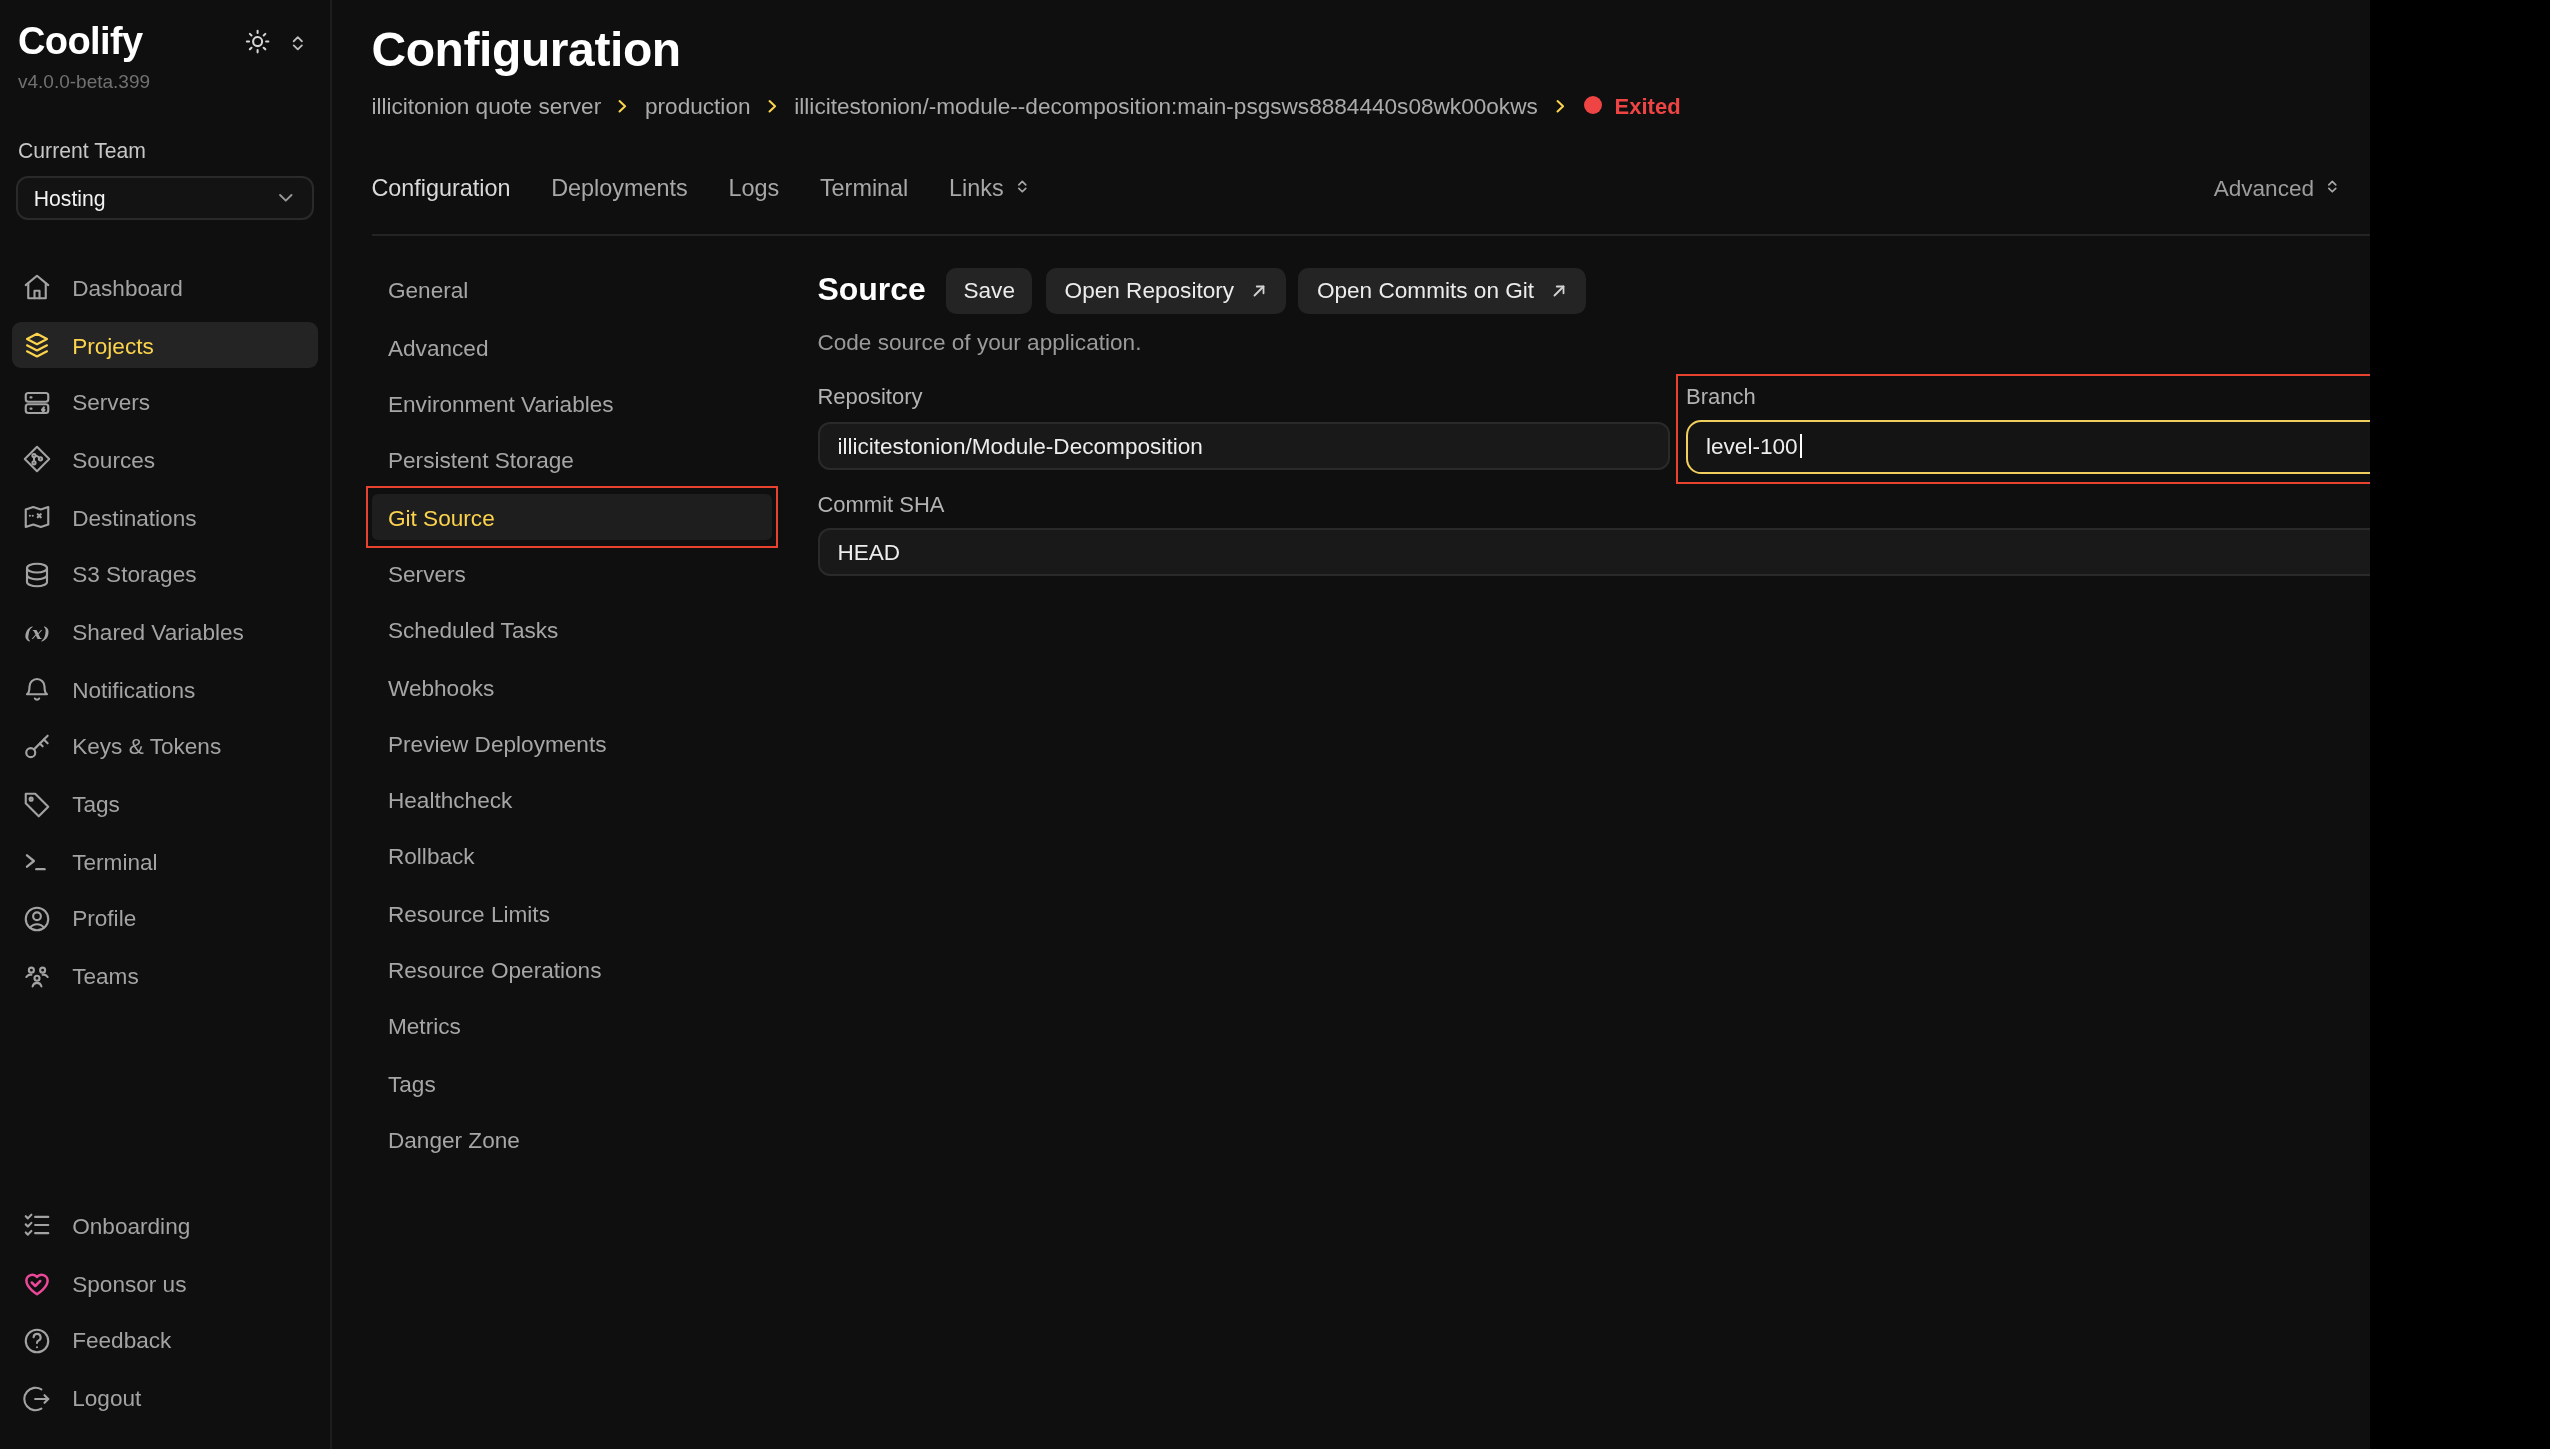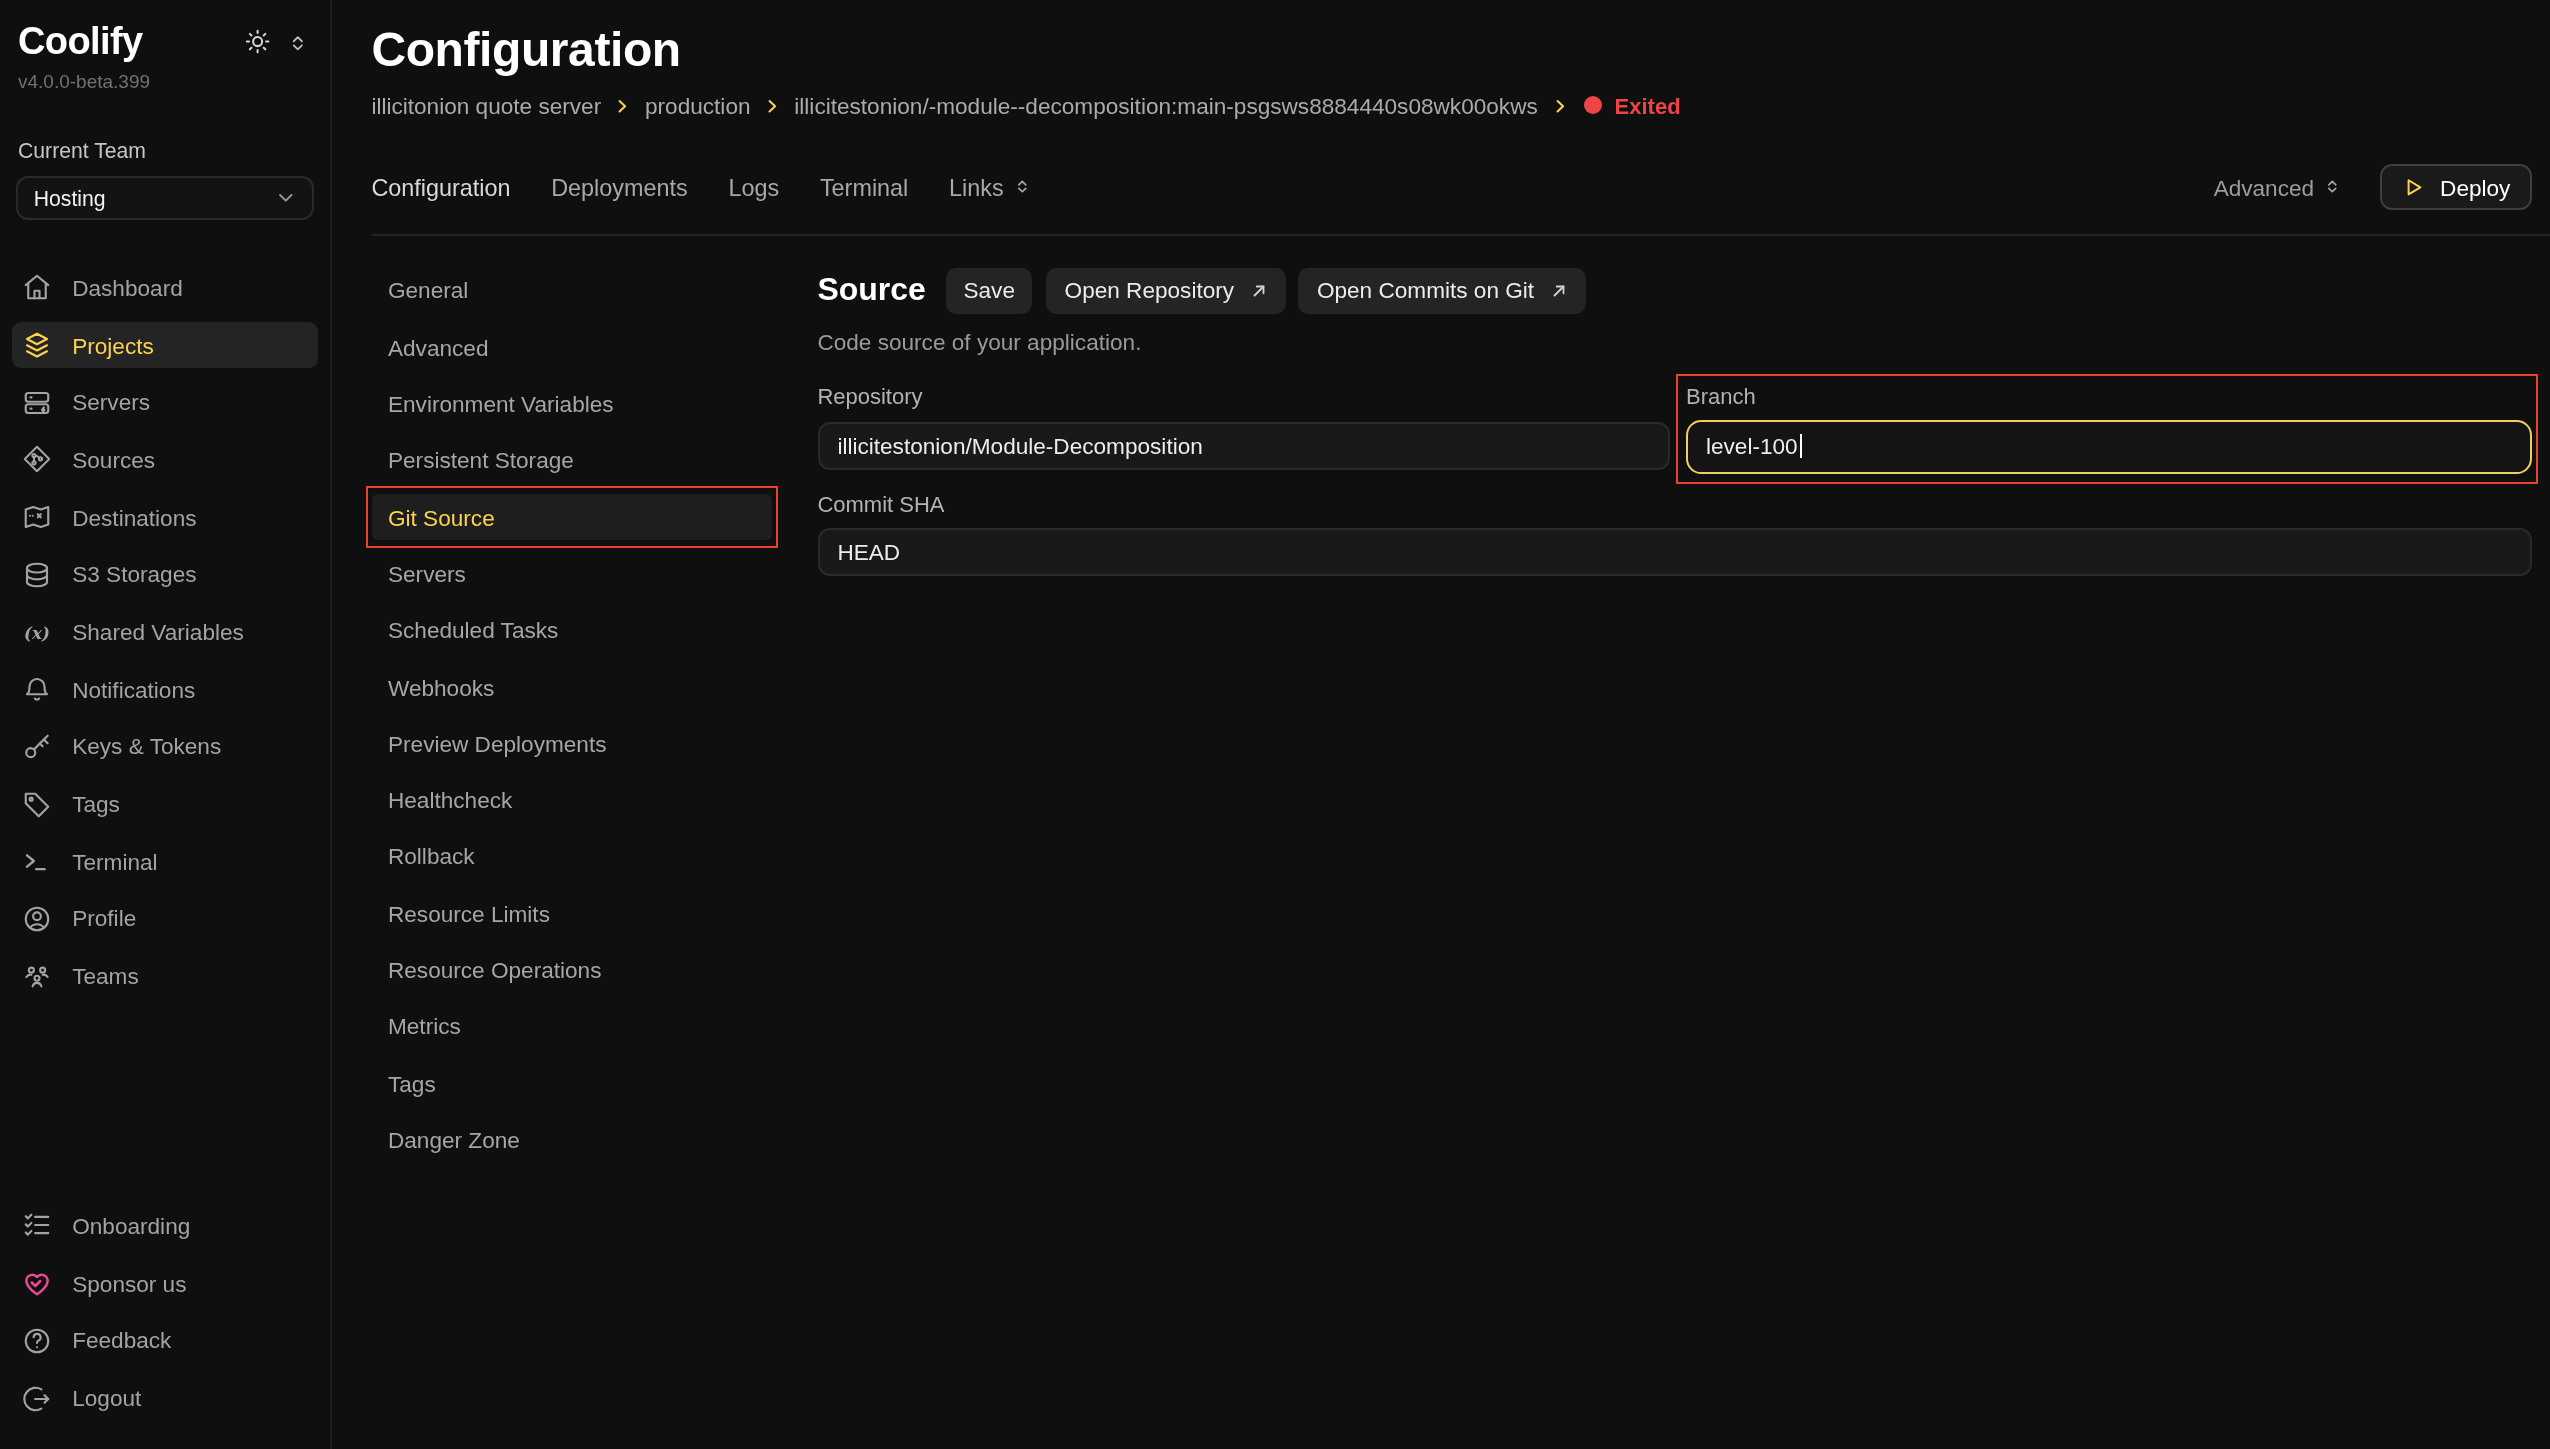--- a/index.html
+++ b/index.html
@@ -1,16 +1,16 @@
 <!DOCTYPE html>
 <html style="font-size:12px"><head>
 <meta charset="utf-8">
 <style>
   html,body{margin:0;padding:0;background:#000;}
-  .viewport{width:2550px;height:1449px;overflow:hidden;position:relative;}
+  .viewport{width:2370px;height:1449px;overflow:hidden;position:relative;}
   #stage{width:1275px;height:725px;transform:scale(2);transform-origin:0 0;background:#0f0f0f;
          font-family:"Liberation Sans","DejaVu Sans",sans-serif;color:#ddd;position:relative;overflow:hidden;
          -webkit-font-smoothing:antialiased;}
   svg{display:block;width:100%;height:100%;}
   .ic{flex:none;}
 
   
   .sidebar{position:absolute;top:0;left:0;bottom:0;width:166px;border-right:0.8px solid #1e1e1e;
            display:flex;flex-direction:column;padding:10.6px 0 9px;box-sizing:border-box;background:#0f0f0f;}
   .brand-row{display:flex;align-items:flex-start;padding:0 11.3px 0 9px;}

